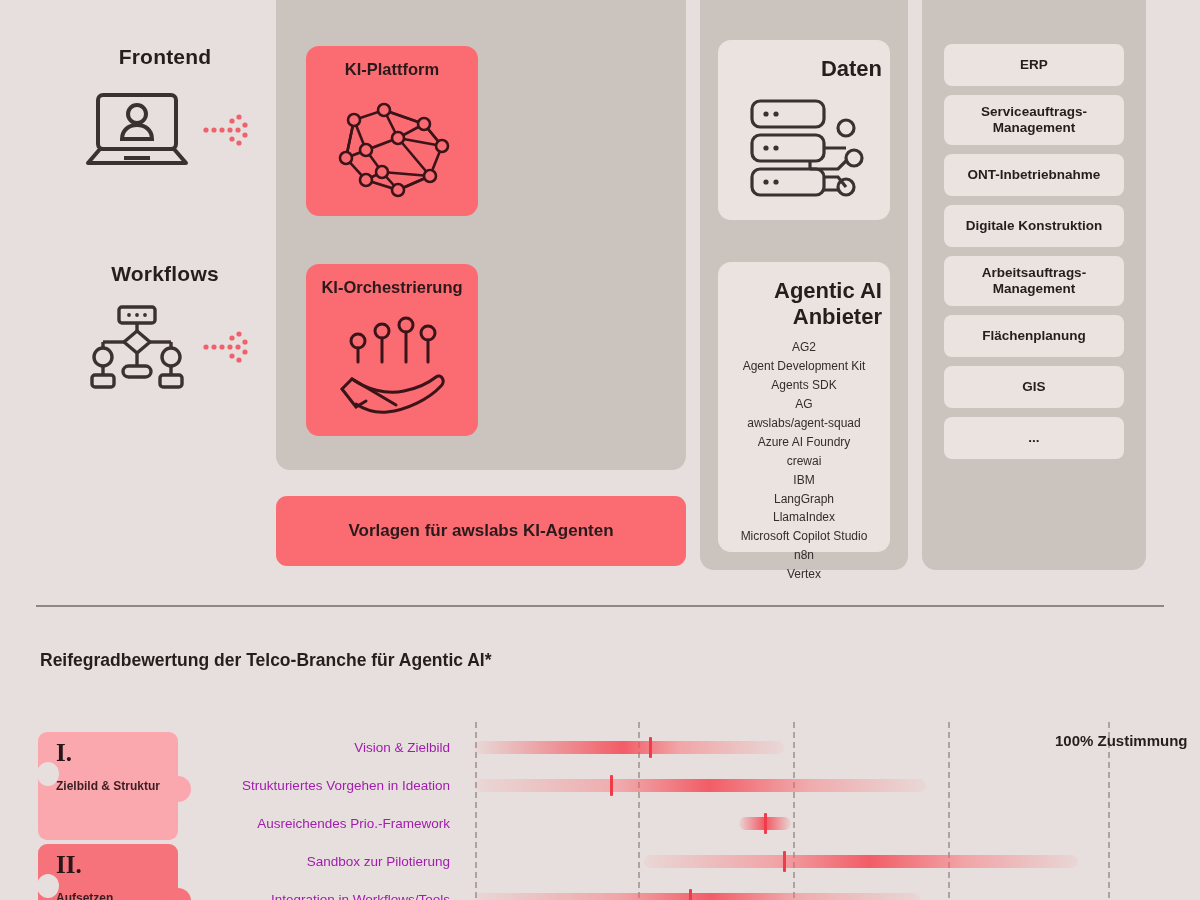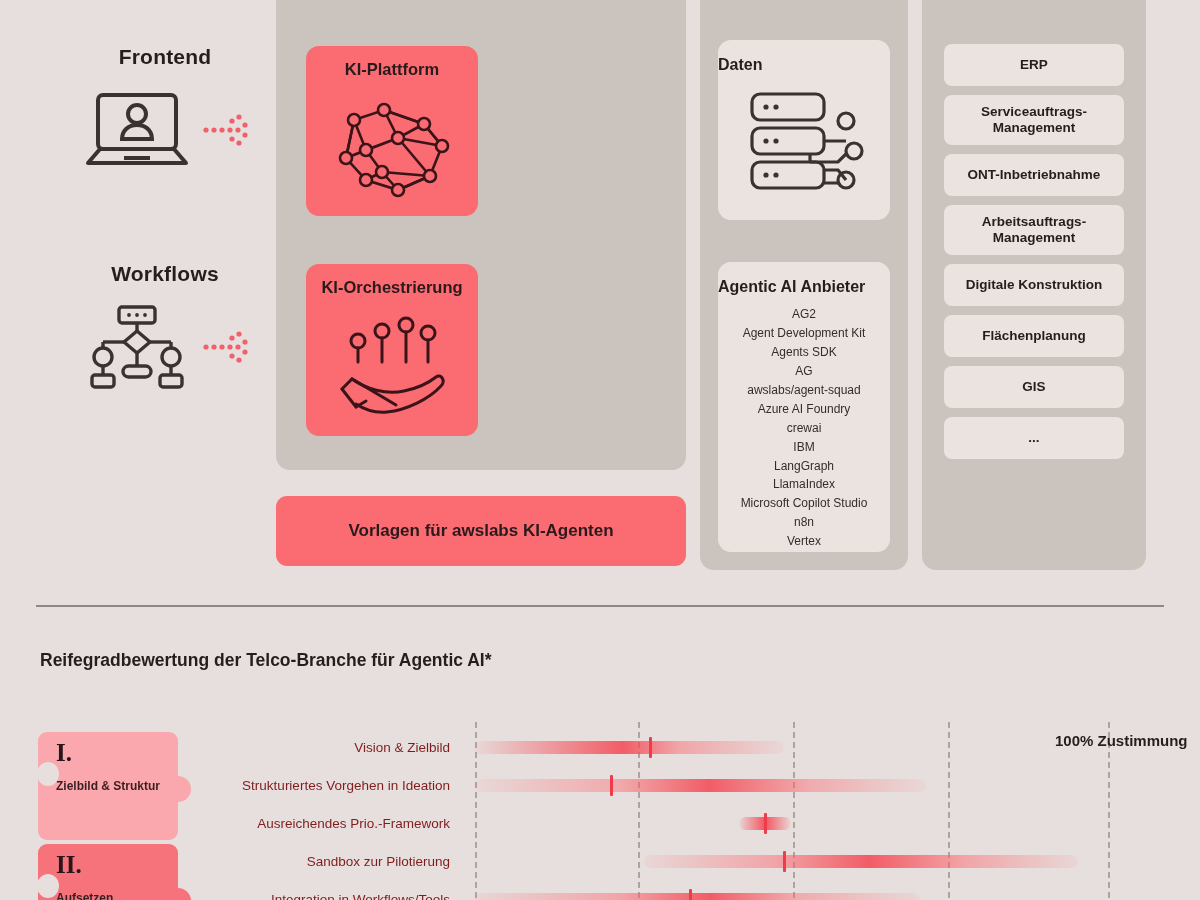--- a/index.html
+++ b/index.html
@@ -70,22 +70,22 @@
     position:absolute;left:276px;top:496px;width:410px;height:70px;
     background:#FB6B72;border-radius:11px;
     display:flex;align-items:center;justify-content:center;
     font-size:17px;font-weight:bold;color:#2a1a1b;
   }
 
   
   .b-daten{left:718px;top:40px;width:172px;height:180px;}
   .b-vendors{left:718px;top:262px;width:172px;height:290px;}
   .b-title{
-    font-size:16px;font-weight:bold;text-align:left;color:#241e1c;
-    margin:16px 8px 8px 0;line-height:1.18;
+    font-size:22px;font-weight:bold;text-align:right;color:#241e1c;
+    margin:16px 8px 8px 24px;line-height:1.18;
   }
   .vendor-list{margin:4px 0 0 0;padding:0;list-style:none;text-align:center;}
   .vendor-list li{font-size:12px;color:#352d2b;line-height:1.58;}
 
   
   .sys-wrap{position:absolute;left:944px;top:44px;width:180px;}
   .sys-chip{
     background:#EAE3E0;border-radius:8px;width:180px;
     min-height:42px;margin-bottom:9px;
     display:flex;align-items:center;justify-content:center;
@@ -116,21 +116,21 @@
     content:"";position:absolute;left:-1px;top:30px;width:22px;height:24px;border-radius:50%;
     background:#E7DFDD;
   }
   .puz.p1{background:#FBA7AE;}
   .puz.p2{background:#F7737C;}
 
   .rows{position:absolute;left:200px;top:118px;width:990px;}
   .row{position:relative;height:38px;display:flex;align-items:center;}
   .row-label{
     width:268px;text-align:right;padding-right:18px;box-sizing:border-box;
-    font-size:13.5px;color:#7f1d1d;
+    font-size:13.5px;color:#a21caf;
   }
   .row-track{position:relative;flex:1;height:38px;}
   .bar{
     position:absolute;top:13px;height:13px;border-radius:7px;
   }
   .median{
     position:absolute;top:9px;width:3px;height:21px;background:#EE3C4B;border-radius:1px;
   }
   .gridline{
     position:absolute;top:0;bottom:0;width:0;
@@ -326,22 +326,22 @@
       </ul>
     </div>
 
     <div class="panel p-systems">
       
     </div>
     <div class="sys-wrap">
       <div class="sys-chip">ERP</div>
       <div class="sys-chip" style="min-height:50px">Serviceauftrags-Management</div>
       <div class="sys-chip">ONT-Inbetriebnahme</div>
+      <div class="sys-chip">Digitale Konstruktion</div>
       <div class="sys-chip" style="min-height:50px">Arbeitsauftrags-Management</div>
-      <div class="sys-chip">Digitale Konstruktion</div>
       <div class="sys-chip">Flächenplanung</div>
       <div class="sys-chip">GIS</div>
       <div class="sys-chip">...</div>
     </div>
   </div>
 
   <div class="divider"></div>
 
   <div class="chart">
     <div class="chart-title">Reifegradbewertung der Telco-Branche für Agentic AI*</div>

